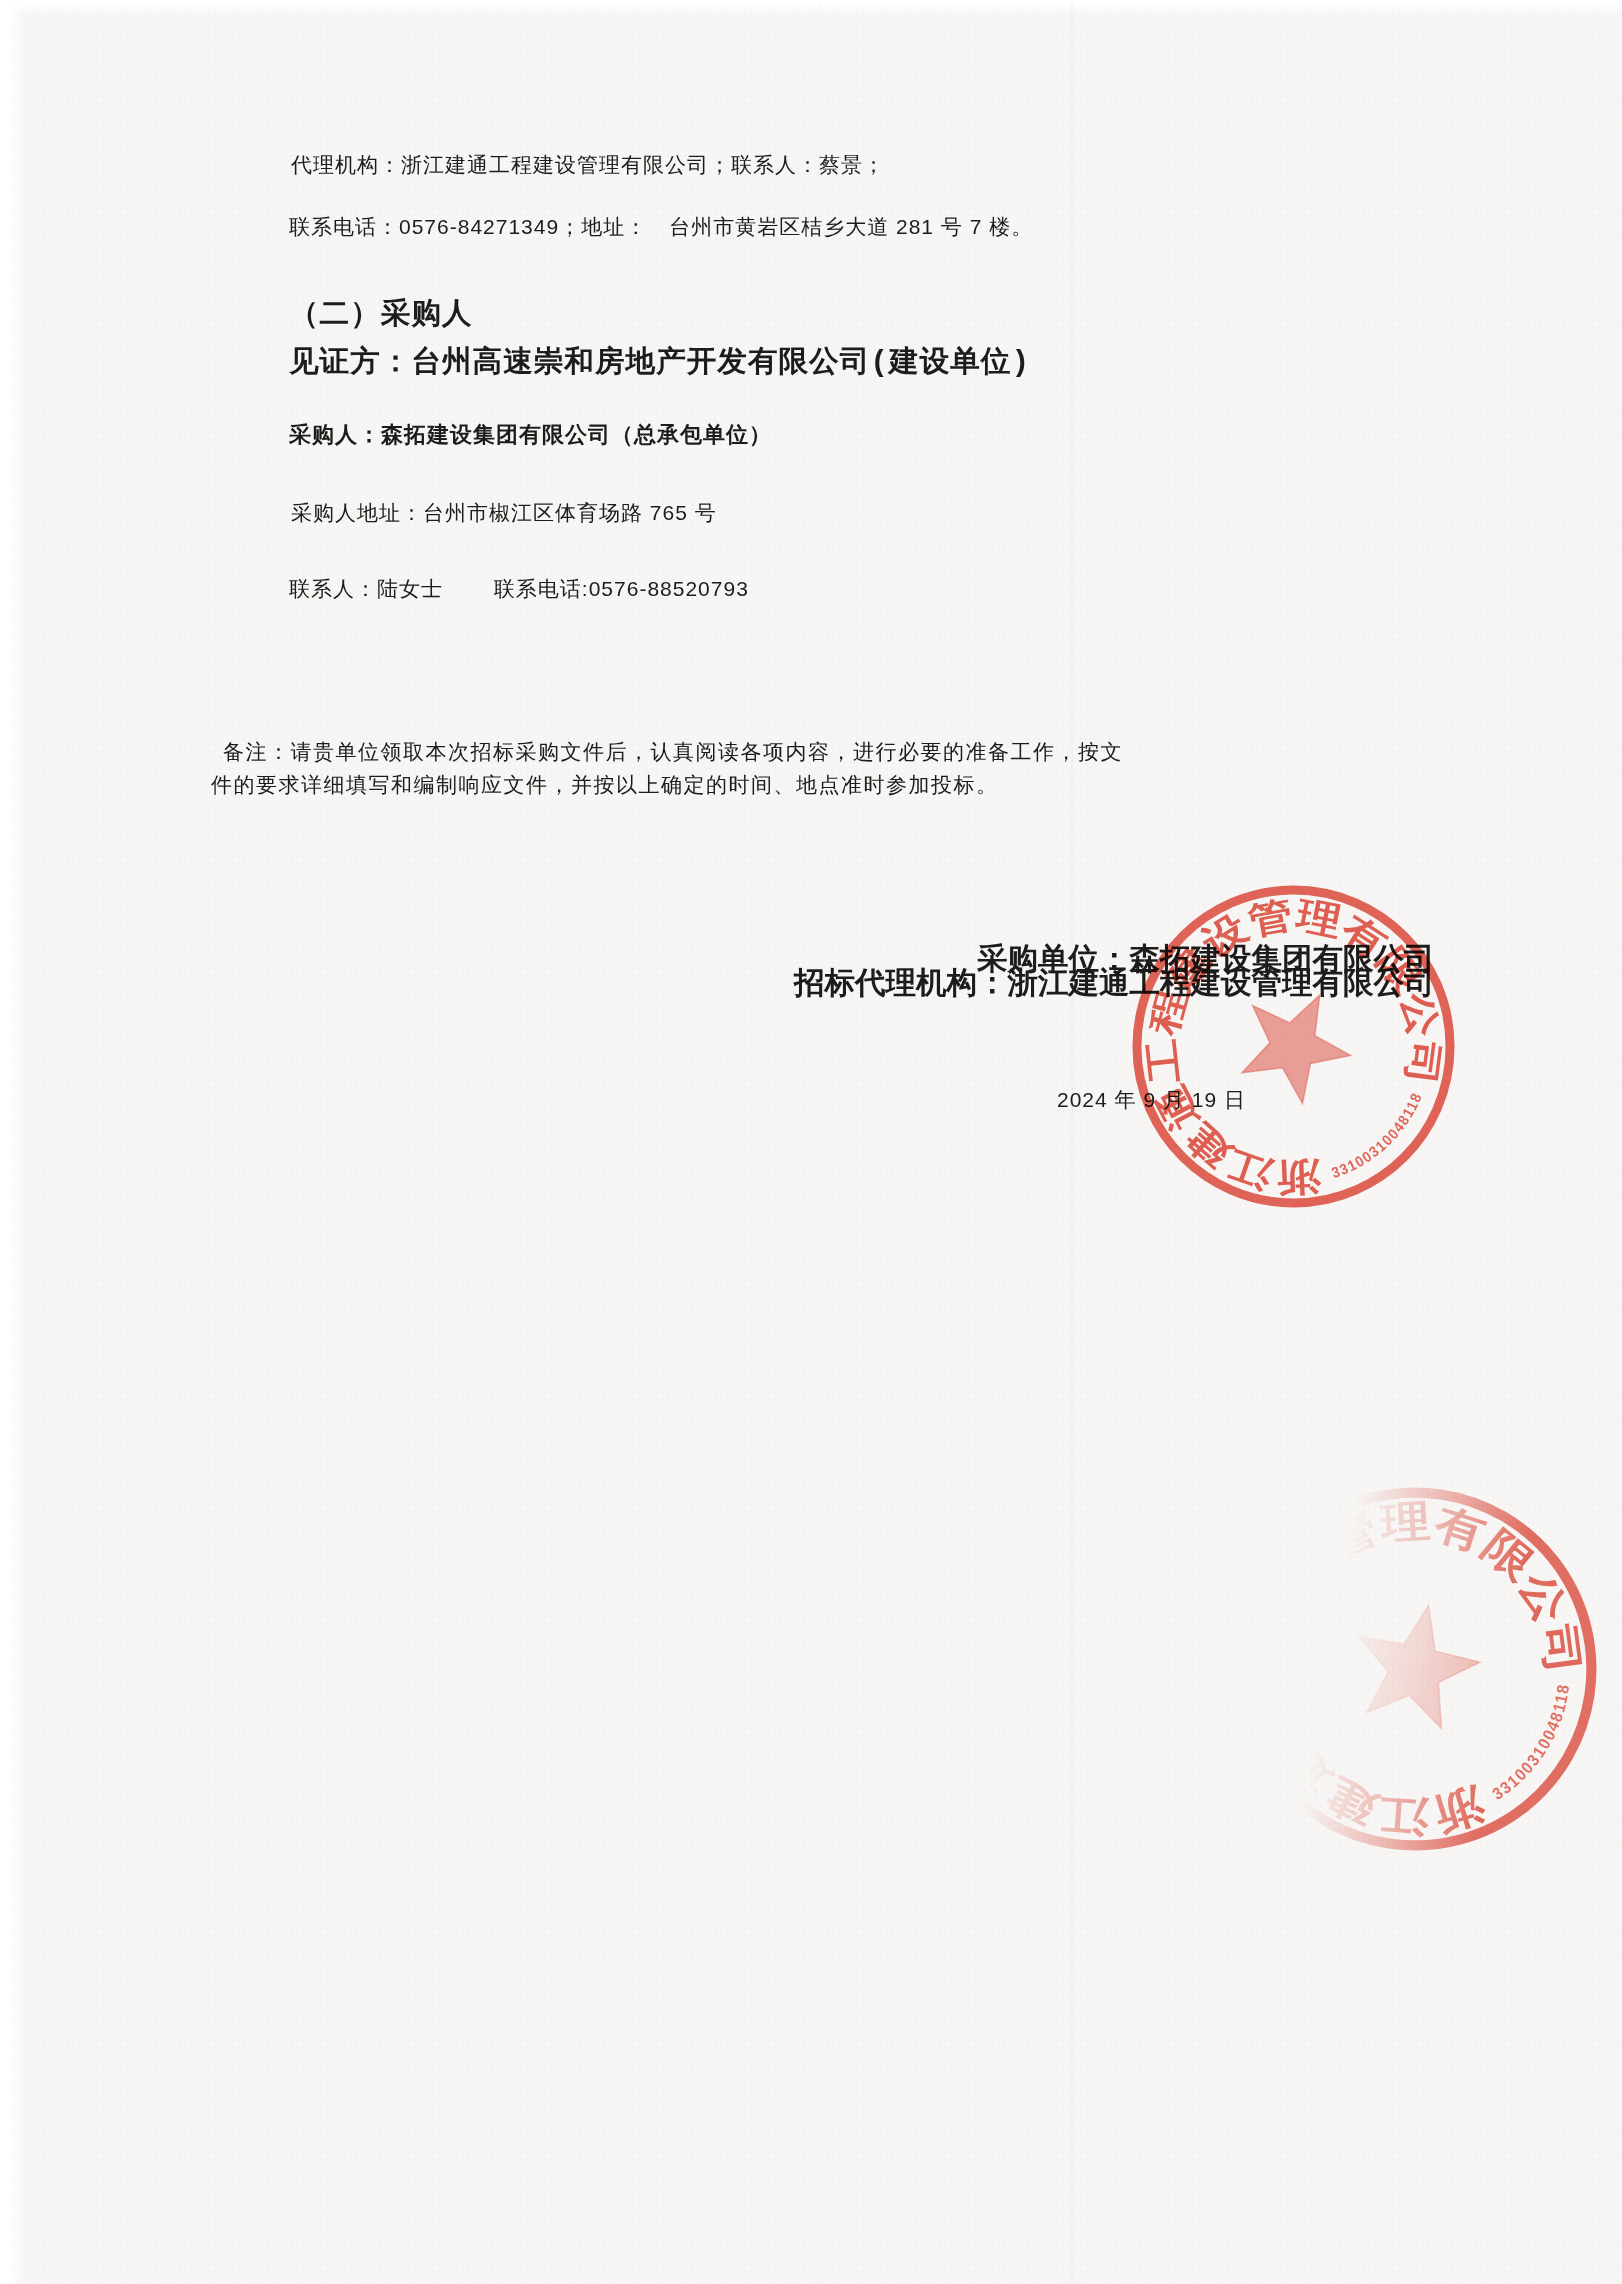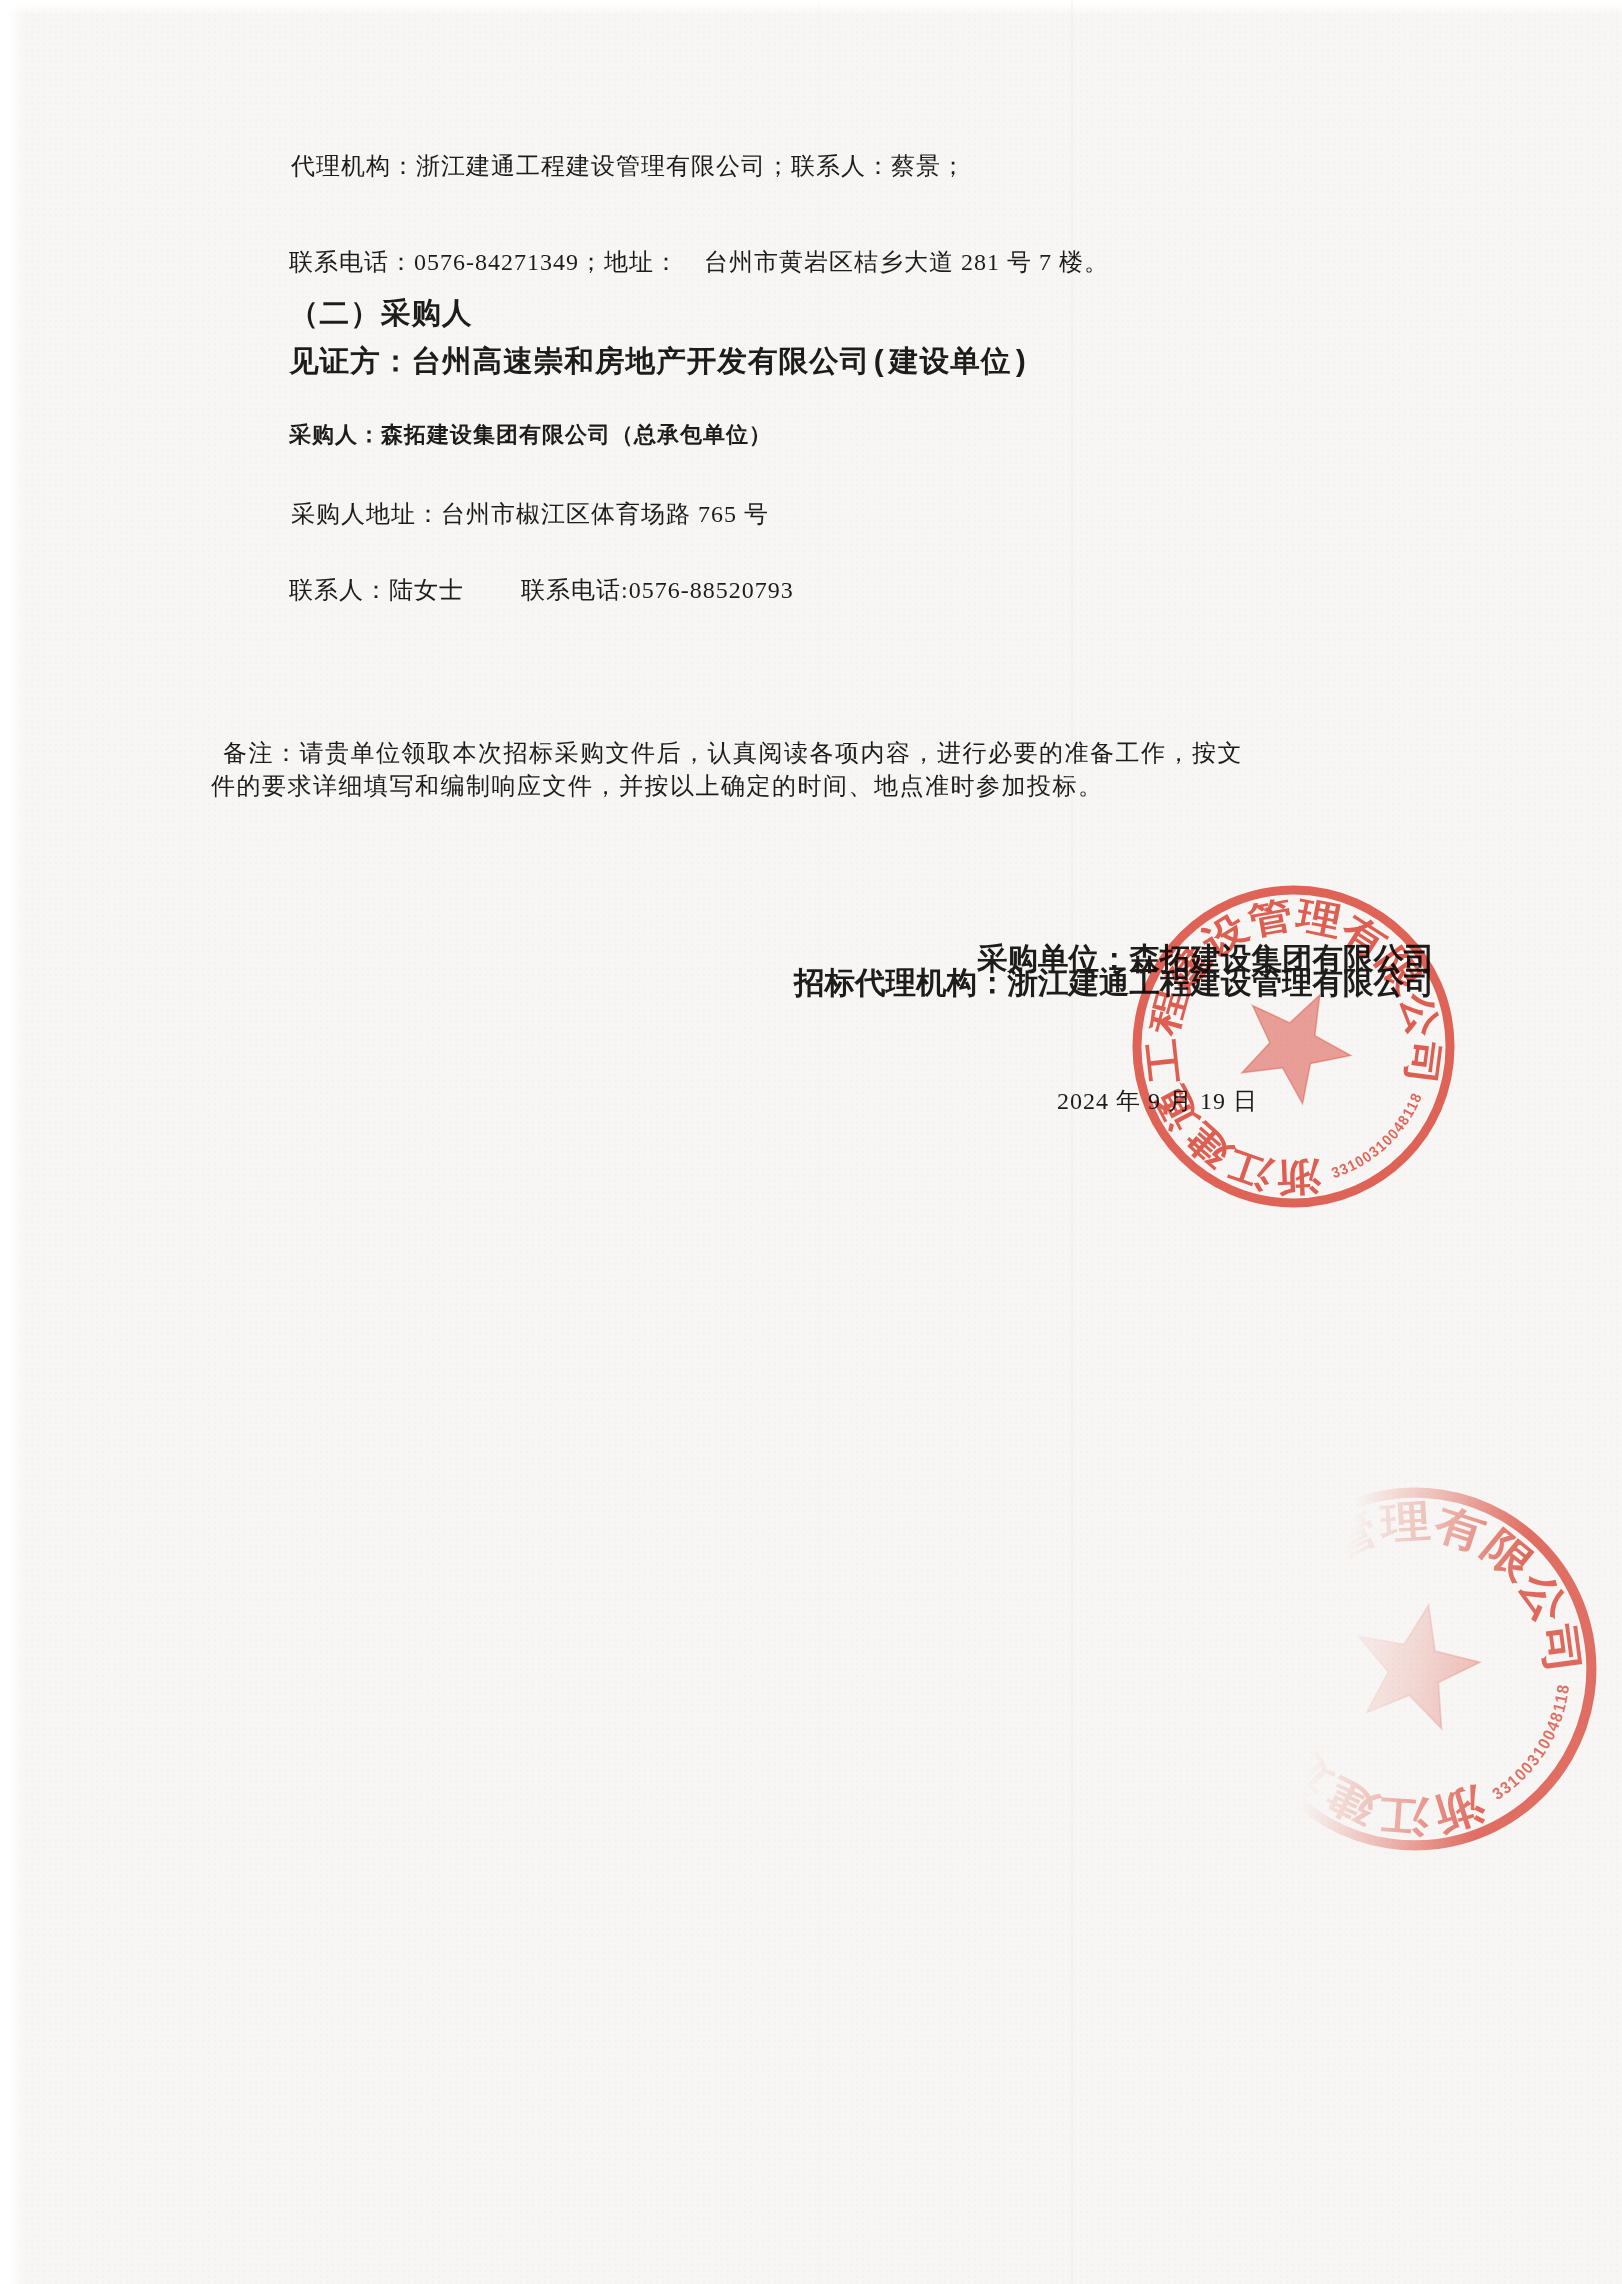--- a/index.html
+++ b/index.html
@@ -17,26 +17,26 @@
   
   .edge-left{position:absolute;left:0;top:0;width:25.6px;height:100%;
     background:linear-gradient(to right,#ffffff 30%,rgba(255,255,255,0));}
   .edge-top{position:absolute;left:0;top:0;width:100%;height:15.8px;
     background:linear-gradient(to bottom,#ffffff 20%,rgba(255,255,255,0));}
   .streak{position:absolute;top:0;width:2px;height:100%;background:rgba(90,90,90,0.035);}
   .streak.s1{left:1071px;}
   .streak.s2{left:818px;background:rgba(90,90,90,0.02);}
 
   .line{position:absolute;white-space:pre;line-height:1;letter-spacing:1px;}
-  .serif-line{font-family:Liberation Serif, serif;font-size:24px;}
+  .serif-line{font-family:Liberation Sans, sans-serif;font-size:21px;}
   .bold-serif{font-family:Liberation Mono, monospace;font-weight:700;font-size:29.6px;}
   .bold-sans{font-family:"Liberation Sans","DejaVu Sans",sans-serif;font-weight:700;font-size:29.6px;}
 
   .l-agency        {left:291px;top:154px;}
-  .l-agency-phone  {left:289px;top:250px;text-align:center;}
+  .l-agency-phone  {left:289px;top:216px;text-align:center;}
   .l-section       {left:289px;top:301px;}
   .l-witness       {left:289px;top:349px;}
   .l-purchaser     {left:289px;top:424px;font-size:22px;}
   .l-paddress      {left:291px;top:502px;}
   .l-pcontact      {left:289px;top:578px;}
 
   .l-remark1       {left:223px;top:731px;letter-spacing:1.5px;margin-top:10px;}
   .l-remark2       {left:211px;top:774px;letter-spacing:1.5px;}
 
   .l-sign-unit     {left:977px;top:943px;font-size:30.5px;letter-spacing:0;}

